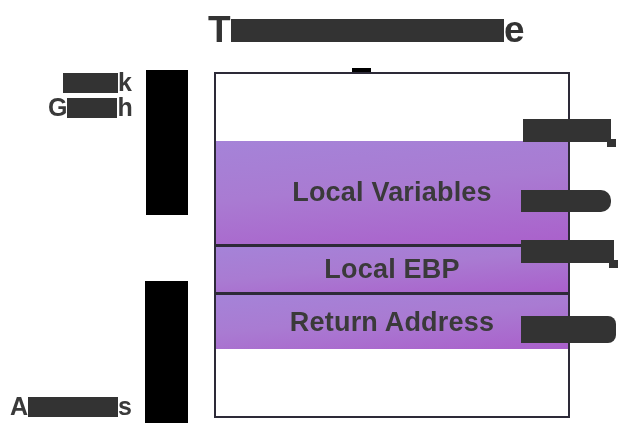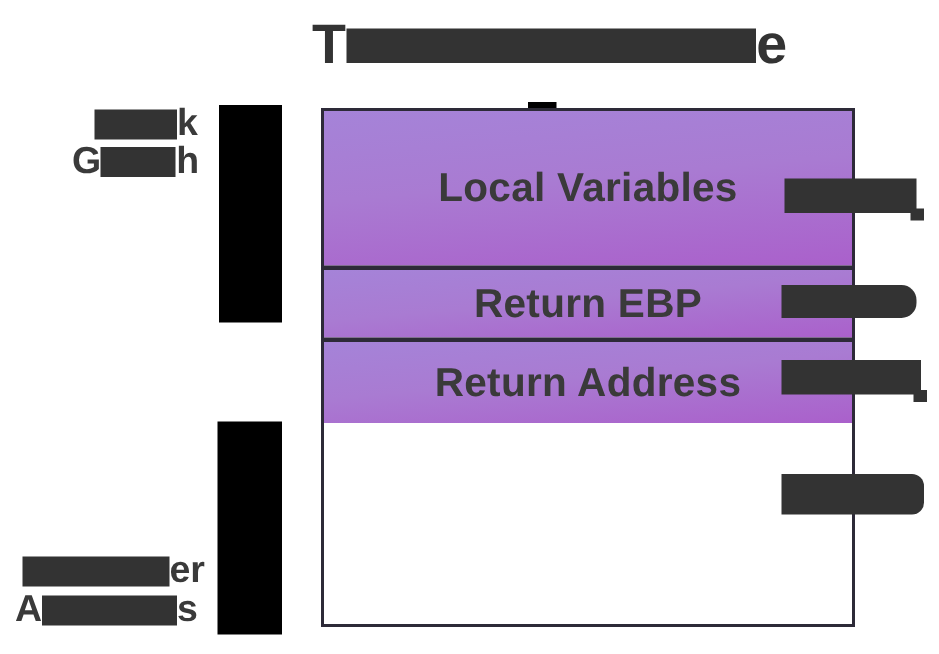--- a/index.html
+++ b/index.html
@@ -25,21 +25,21 @@
   
   .arrow-bar{position:absolute;background:#000000;}
   #arrow-bar-top{left:146px;top:70px;width:42px;height:145px;}
   #arrow-bar-bottom{left:145px;top:281px;width:43px;height:142px;}
   
   #esp-tick{position:absolute;left:352px;top:68px;width:19px;height:6px;background:#000000;}
   
   #stack-box{
     position:absolute;left:214px;top:72px;width:356px;height:346px;
     border:2px solid #2d2a38;box-sizing:border-box;
-    display:flex;flex-direction:column;
+    display:flex;flex-direction:column;justify-content:center;
   }
   .cell{
     display:flex;align-items:center;justify-content:center;
     background:linear-gradient(175deg,#a583d8 0%,#a97bd2 45%,#aa60cb 100%);
     font-size:27px;font-weight:700;color:#3a3a3a;letter-spacing:0.2px;
     box-sizing:border-box;flex:0 0 auto;
   }
   .cell + .cell{border-top:3px solid #2d2a38;}
   #cell-local-variables{height:103px;}
   #cell-saved-ebp{height:48px;}
@@ -69,41 +69,37 @@
   <div class="anno-line" style="left:63px;top:68px;">
     <span class="redact anno-redact" style="width:55px;"></span>
     <span>k</span>
   </div>
   <div class="anno-line" style="left:48px;top:93px;">
     <span>G</span>
     <span class="redact anno-redact" style="width:50px;"></span>
     <span>h</span>
   </div>
 
-  <div class="anno-line" style="left:15px;top:366px;">
-    <span class="redact anno-redact" style="width:98px;"></span>
-    <span>er</span>
-  </div>
   <div class="anno-line" style="left:10px;top:392px;">
     <span>A</span>
     <span class="redact anno-redact" style="width:90px;"></span>
     <span>s</span>
   </div>
 
   <div class="arrow-bar" id="arrow-bar-top"></div>
   <div class="arrow-bar" id="arrow-bar-bottom"></div>
 
   <div id="esp-tick"></div>
 
   <div id="stack-box">
     <div class="cell" id="cell-local-variables">
       <span>Local Variables</span>
     </div>
     <div class="cell" id="cell-saved-ebp">
-      <span>Return EBP</span>
+      <span>Local EBP</span>
     </div>
     <div class="cell" id="cell-return-address">
       <span>Return Address</span>
     </div>
   </div>
 
   <div class="addr-label" id="addr-label-1">
     <div class="nub"></div>
   </div>
   <div class="addr-label" id="addr-label-2"></div>

